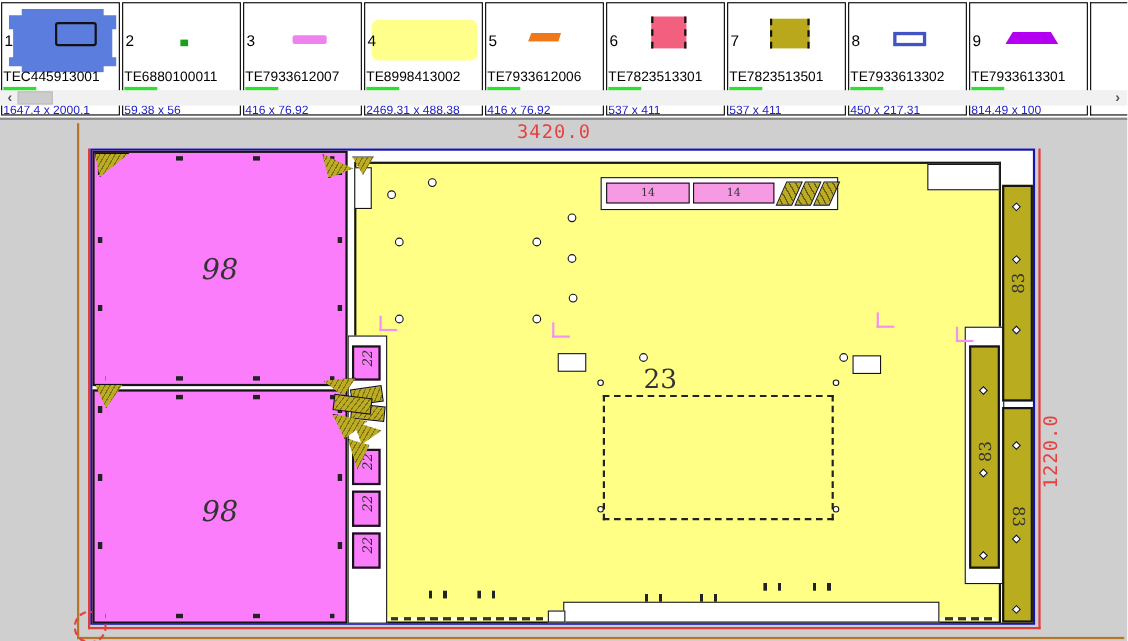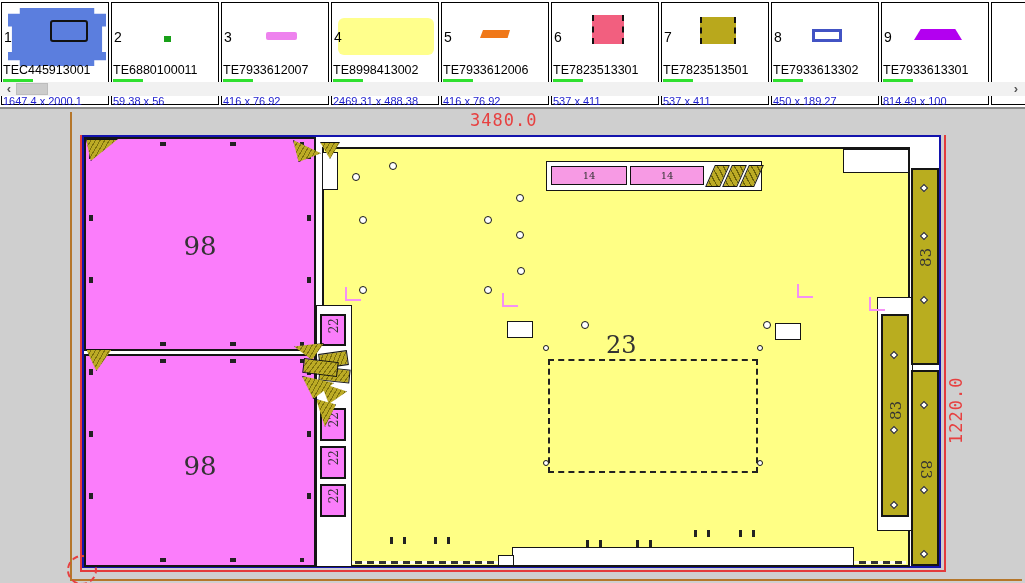--- a/index.html
+++ b/index.html
@@ -16,21 +16,21 @@
   .sbthumb{position:absolute;left:16px;top:1px;width:32px;height:12px;background:#ccc;border:1px solid #bdbdbd;box-sizing:border-box;}
   
   .canvas{position:absolute;left:0;top:107px;width:1025px;height:476px;background:#cfcfcf;border-top:2px solid #8a8a8a;box-sizing:border-box;}
   .abs{position:absolute;box-sizing:border-box;}
   .sheet{left:82px;top:26px;width:859px;height:433px;background:#fff;border:2px solid #1313ad;}
   .redline{background:#e33b3b;}
   .dimtext{color:#e74040;font-family:"DejaVu Sans Mono",monospace;font-size:17px;letter-spacing:1px;}
   .vert-up{writing-mode:vertical-rl;transform:rotate(180deg);}
   .vert-dn{writing-mode:vertical-rl;}
   .part{border:2px solid #151515;}
-  .magenta{background:#fb7dfb;}
+  .magenta{background:#fb7dfb;font-style:italic;}
   .yellow{background:#ffff85;}
   .olive{background:#b9ad1f;}
   .pink{background:#f79ae4;}
   .wb{background:#fff;border:1.5px solid #151515;}
   .plabel{color:#333;font-family:"DejaVu Serif",serif;font-weight:400;text-align:center;}
   .hole{position:absolute;width:6px;height:6px;border:1px solid #151515;border-radius:50%;background:#fff;}
   .pdot{position:absolute;width:4px;height:4px;border:1px solid #151515;border-radius:50%;background:#fff;}
   .ddot{position:absolute;width:4px;height:4px;border:1px solid #151515;background:#fff;transform:rotate(45deg);}
   .dpair{position:absolute;width:17px;height:7px;background:repeating-linear-gradient(90deg,#222 0 3px,transparent 3px 13px);}
   .plm{position:absolute;width:14px;height:12px;border-left:2px solid #f590f5;border-bottom:2px solid #f590f5;}
@@ -100,21 +100,21 @@
     <div class="code">TE7823513501</div>
     <div class="badge"></div>
     <div class="dims">537 x 411</div>
   </div>
 
   <div class="cell" style="left:771px">
     <div class="abs" style="left:40px;top:26px;width:30px;height:13px;border:3px solid #4253c4;background:#fff"></div>
     <div class="cellnum">8</div>
     <div class="code">TE7933613302</div>
     <div class="badge"></div>
-    <div class="dims">450 x 189.27</div>
+    <div class="dims">450 x 217.31</div>
   </div>
 
   <div class="cell" style="left:881px">
     <div class="abs" style="left:32px;top:26px;width:48px;height:11px;background:#b300f0;clip-path:polygon(14% 0,86% 0,100% 100%,0 100%)"></div>
     <div class="cellnum">9</div>
     <div class="code">TE7933613301</div>
     <div class="badge"></div>
     <div class="dims">814.49 x 100</div>
   </div>
 
@@ -131,42 +131,42 @@
 
   <div class="abs" style="left:70px;top:3px;width:2px;height:469px;background:#b5762a"></div>
   <div class="abs" style="left:70px;top:470px;width:952px;height:2px;background:#b5762a"></div>
 
   <div class="abs sheet"></div>
   <div class="abs redline" style="left:80px;top:26px;width:2px;height:437px"></div>
   <div class="abs redline" style="left:944px;top:26px;width:2px;height:437px"></div>
   <div class="abs redline" style="left:80px;top:461px;width:866px;height:2px"></div>
   <div class="abs" style="left:67px;top:446px;width:30px;height:30px;border:2px dashed #e74040;border-radius:50%"></div>
 
-  <div class="abs dimtext" style="left:470px;top:1px">3480.0</div>
+  <div class="abs dimtext" style="left:470px;top:1px">3420.0</div>
   <div class="abs dimtext vert-up" style="left:946px;top:205px;height:130px">1220.0</div>
 
   <div class="abs part magenta" style="left:84px;top:28px;width:232px;height:214px">
     <div class="hticks" style="left:10px;right:10px;top:3px"></div>
     <div class="hticks" style="left:10px;right:10px;bottom:3px"></div>
     <div class="vticks" style="top:10px;bottom:10px;left:3px"></div>
     <div class="vticks" style="top:10px;bottom:10px;right:3px"></div>
     <div class="plabel" style="position:absolute;left:0;right:0;top:92px;font-size:26px">98</div>
   </div>
   <div class="abs part magenta" style="left:84px;top:245px;width:232px;height:213px">
     <div class="hticks" style="left:10px;right:10px;top:3px"></div>
     <div class="hticks" style="left:10px;right:10px;bottom:3px"></div>
     <div class="vticks" style="top:10px;bottom:10px;left:3px"></div>
     <div class="vticks" style="top:10px;bottom:10px;right:3px"></div>
     <div class="plabel" style="position:absolute;left:0;right:0;top:95px;font-size:26px">98</div>
   </div>
 
   <div class="abs part yellow" style="left:322px;top:38px;width:588px;height:420px">
     <div class="abs" style="left:2px;bottom:1px;right:2px;height:3px;background:repeating-linear-gradient(90deg,#ffe 0 5px,#333 5px 12px)"></div>
   </div>
-  <div class="abs plabel" style="left:606px;top:222px;font-size:24px">23</div>
+  <div class="abs plabel" style="left:585px;top:222px;font-size:24px">23</div>
   <div class="abs dashcut" style="left:548px;top:250px;width:210px;height:114px"></div>
 
   <div class="abs wb" style="left:546px;top:52px;width:216px;height:30px">
     <div class="abs pink" style="left:4px;top:4px;width:76px;height:19px;border:1px solid #111">
       <div class="plabel" style="font-size:10px;line-height:18px">14</div>
     </div>
     <div class="abs pink" style="left:83px;top:4px;width:74px;height:19px;border:1px solid #111">
       <div class="plabel" style="font-size:10px;line-height:18px">14</div>
     </div>
     <div class="hatchp" style="left:163px;top:3px"></div>

